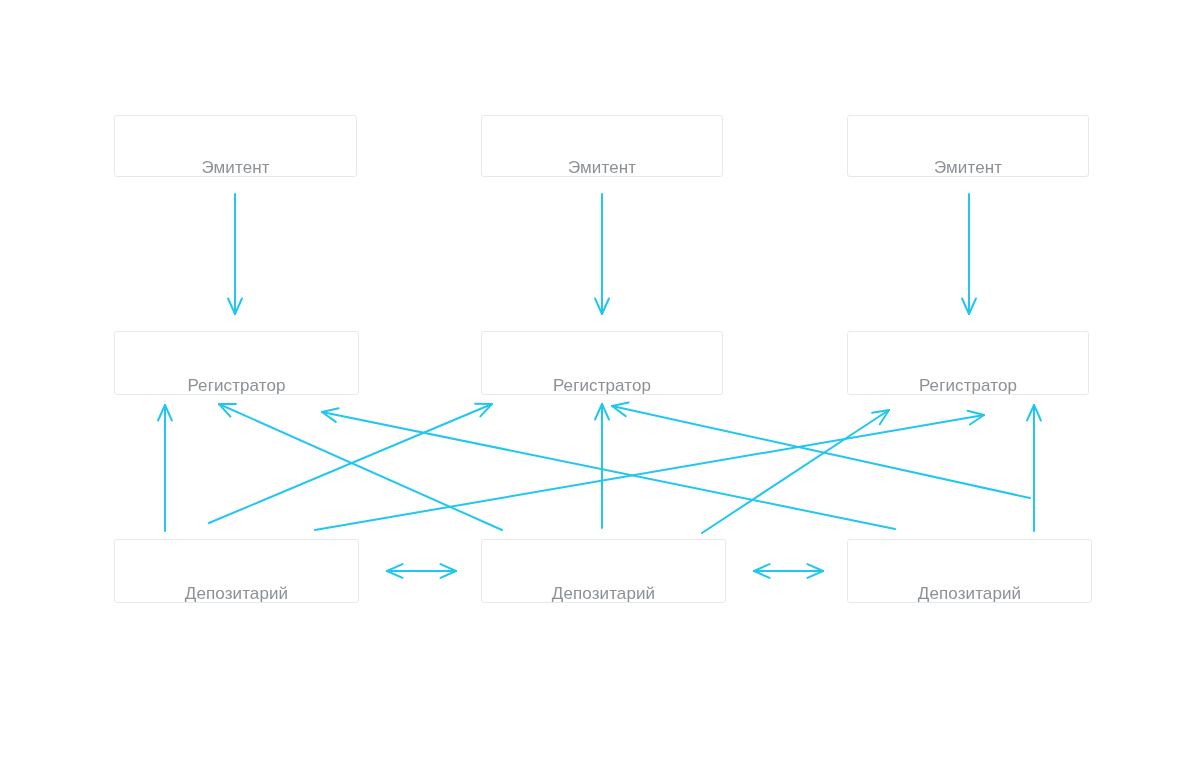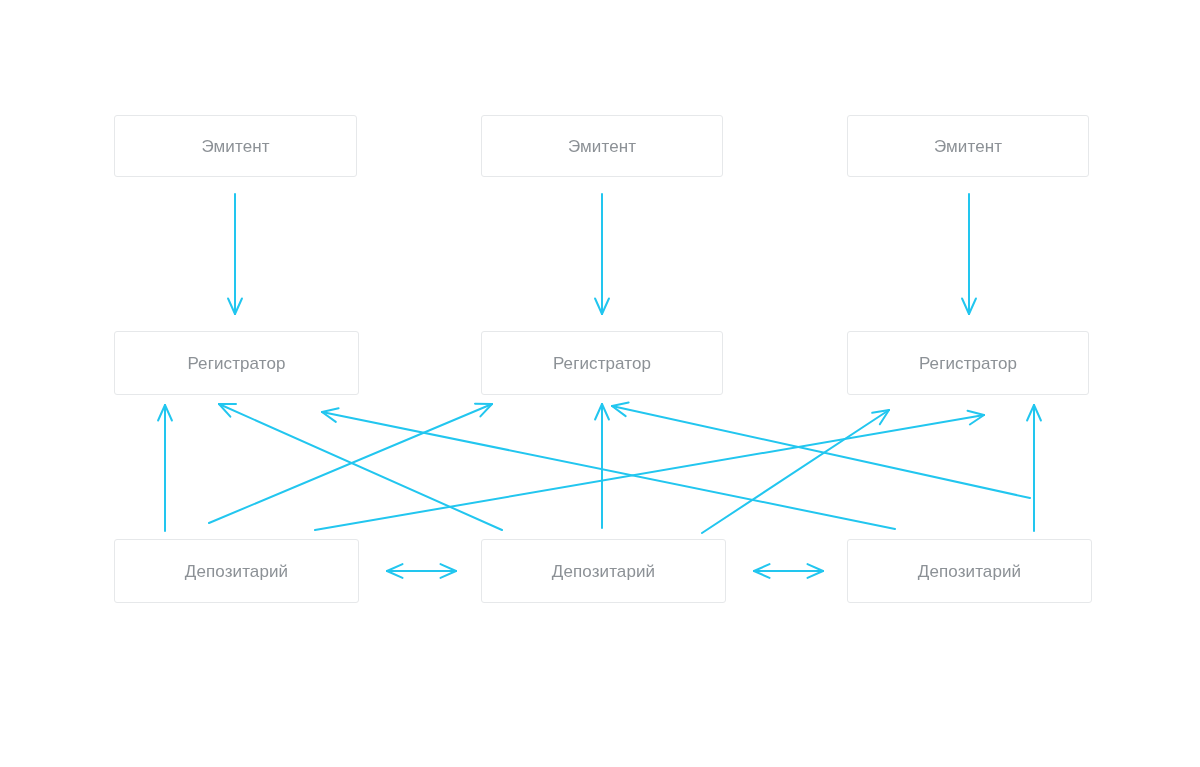--- a/index.html
+++ b/index.html
@@ -21,21 +21,21 @@
     height: 767px;
     background: #ffffff;
   }
   .node-box {
     position: absolute;
     box-sizing: border-box;
     background: #ffffff;
     border: 1px solid #e6e8ea;
     border-radius: 3px;
     display: flex;
-    align-items: center;
+    align-items: flex-end;
     justify-content: center;
     color: #8c9196;
     font-size: 17px;
     font-weight: 400;
     letter-spacing: 0.1px;
     line-height: 1;
     user-select: none;
   }
   .node-label {
     display: block;

